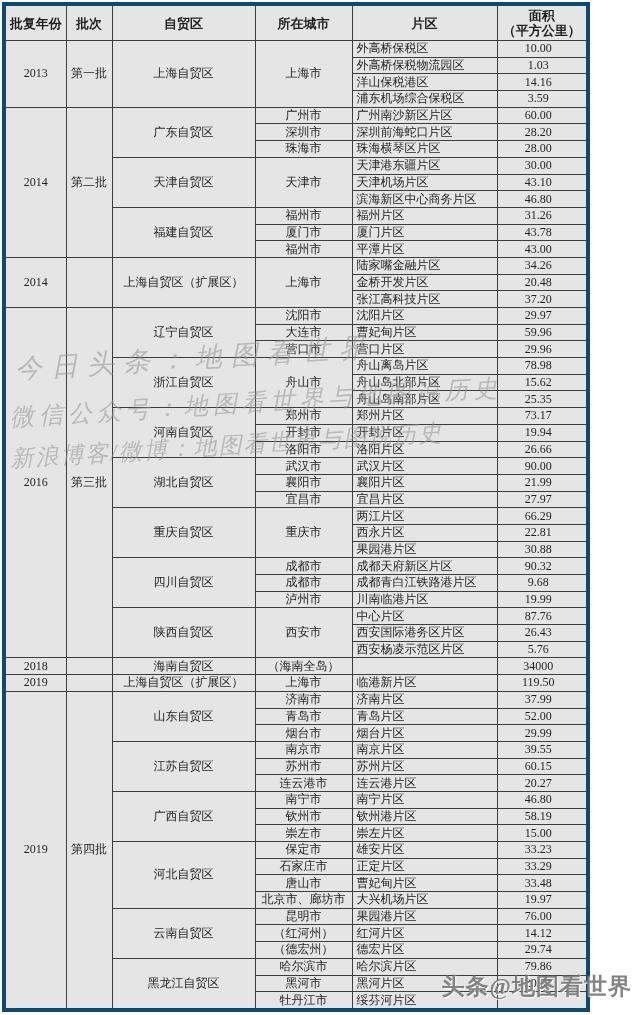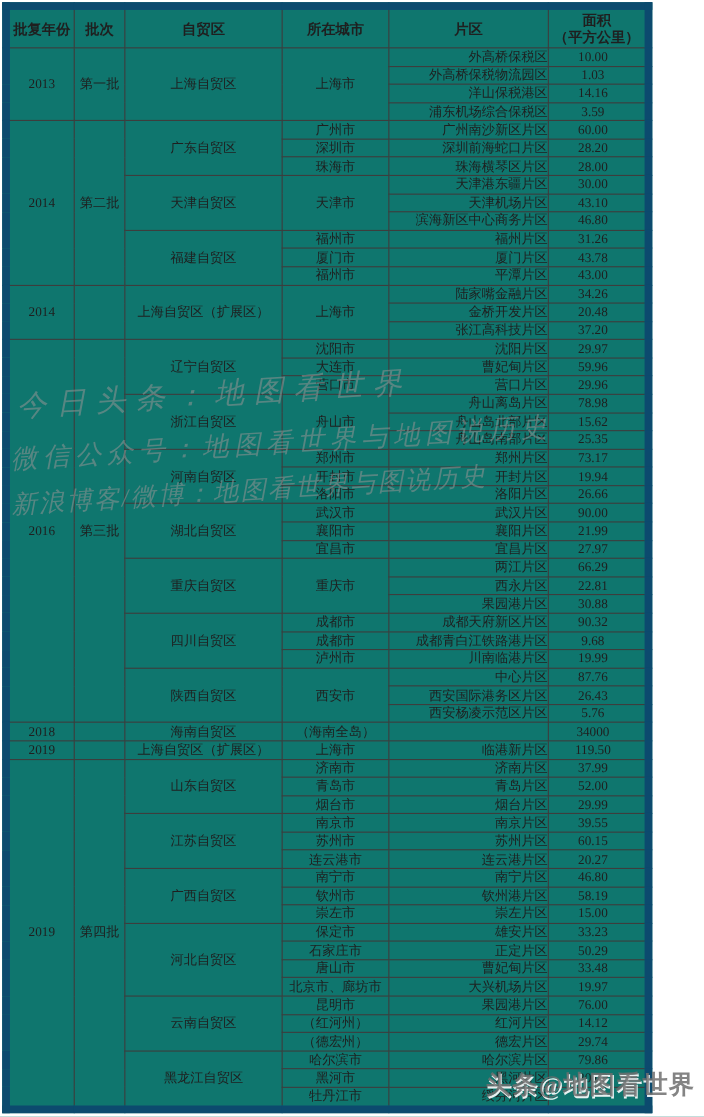--- a/index.html
+++ b/index.html
@@ -6,38 +6,38 @@
   body {
     width:640px; height:1015px; background:#ffffff;
     font-family:"Liberation Serif","DejaVu Serif",serif;
   }
   .page { position:relative; width:640px; height:1015px; overflow:hidden; background:#ffffff; }
 
   table.ftz {
     position:absolute; left:2px; top:2px;
     width:584px; height:1010px;
     border-collapse:collapse; table-layout:fixed;
-    background:#0f766e;
-    border:7px solid #0c4a6e;
+    background:#e5e5e5;
+    border:4px solid #0c4a6e;
     padding-left:22px;
   }
   th, td {
     border:1px solid #3d3d3d;
     color:#1f1f1f;
     font-size:12px;
     line-height:13px;
     padding:0;
     text-align:center;
     overflow:hidden;
     vertical-align:middle;
   }
   th { font-weight:bold; font-size:13px; height:34px; }
   th.area-h { white-space:pre-line; line-height:15px;margin-left:32px; }
   td { height:15px; }
-  td.district { text-align:right; padding-left:4px; }
+  td.district { text-align:left; padding-left:4px; }
   td.area { padding-right:7px; }
 
   .wm {
     position:absolute; left:0; top:352px; width:640px;
     transform:rotate(-3.5deg); transform-origin:left top;
     color:rgba(148,148,148,0.55);
     font-style:italic;
     pointer-events:none;
   }
   .wm .l1 { font-size:27px; letter-spacing:9px; margin:0 0 0 14px; white-space:nowrap; }
@@ -338,21 +338,21 @@
         </tr>
         <tr>
           <td class="zone" rowspan="4">河北自贸区</td>
           <td class="city">保定市</td>
           <td class="district">雄安片区</td>
           <td class="area">33.23</td>
         </tr>
         <tr>
           <td class="city">石家庄市</td>
           <td class="district">正定片区</td>
-          <td class="area">50.29</td>
+          <td class="area">33.29</td>
         </tr>
         <tr>
           <td class="city">唐山市</td>
           <td class="district">曹妃甸片区</td>
           <td class="area">33.48</td>
         </tr>
         <tr>
           <td class="city">北京市、廊坊市</td>
           <td class="district">大兴机场片区</td>
           <td class="area">19.97</td>

